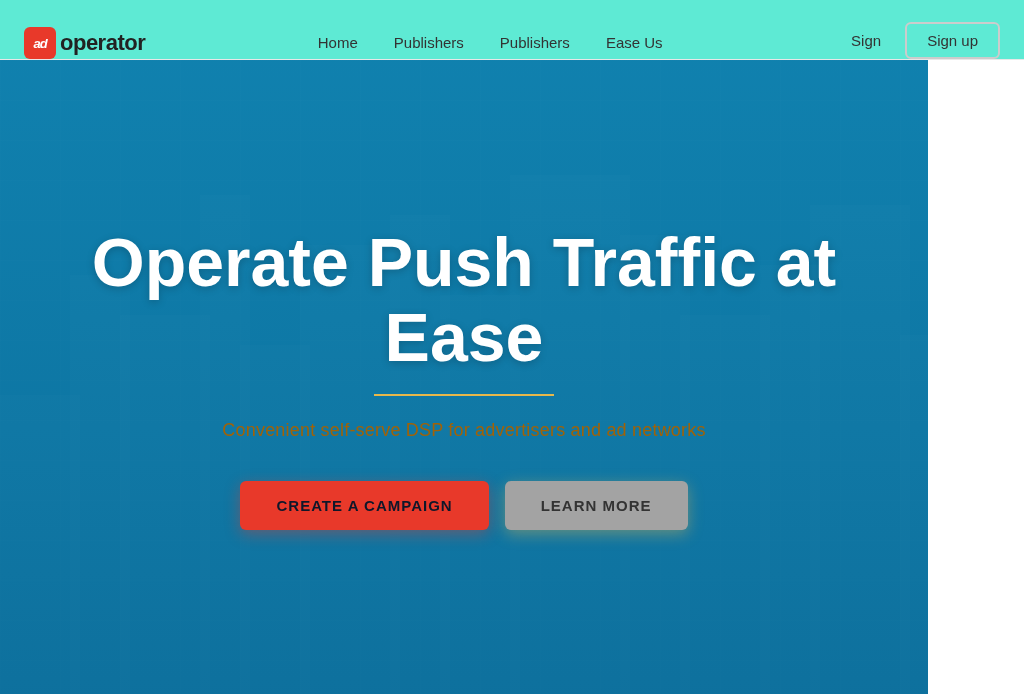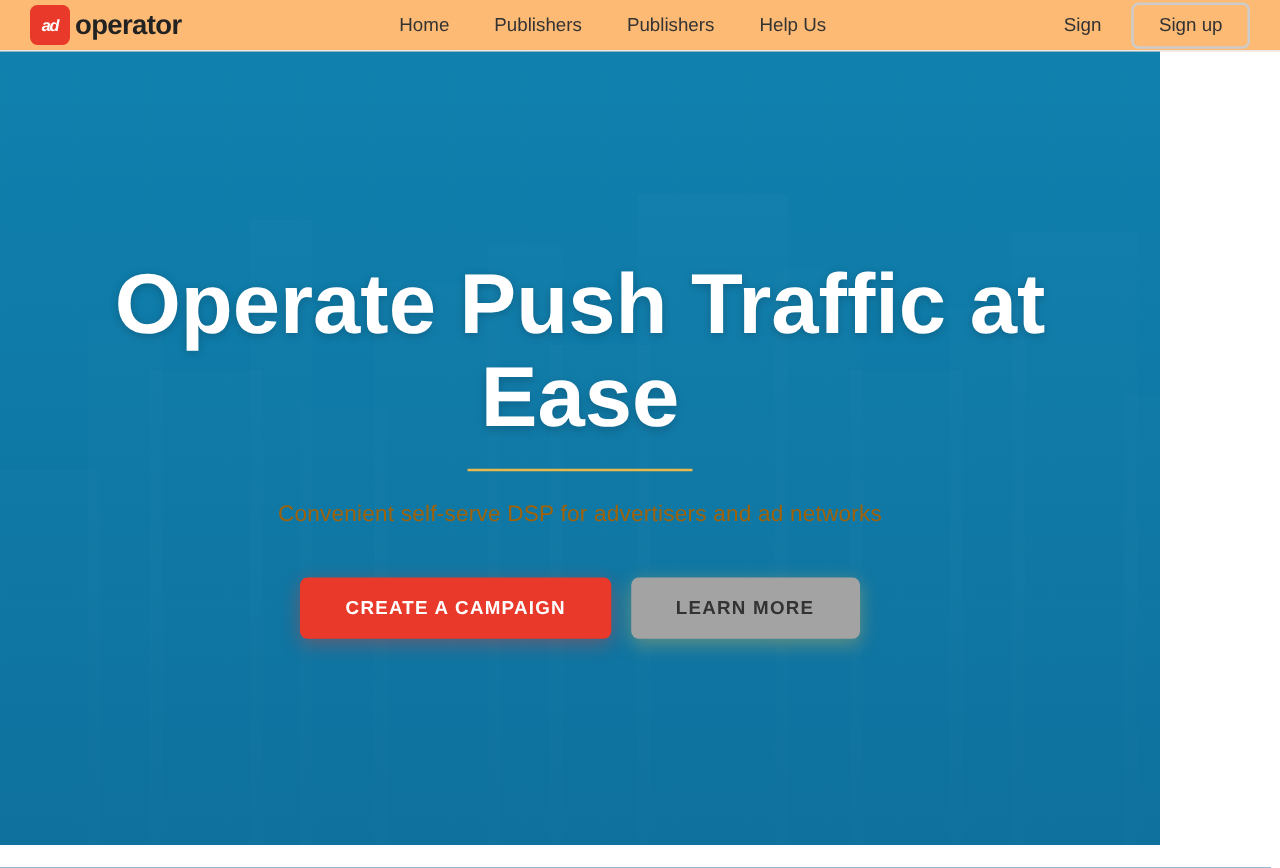--- a/index.html
+++ b/index.html
@@ -11,25 +11,25 @@
     body {
       font-family: 'Segoe UI', Arial, sans-serif;
       width: 1024px;
       height: 694px;
       overflow: hidden;
     }
 
     
     .header {
       display: flex;
-      align-items: center;
+      align-items: flex-end;
       justify-content: space-between;
       padding: 0 24px;
-      height: 41px;
-      background: #fdba74;
+      height: 60px;
+      background: #5eead4;
       border-bottom: 1px solid #e8e8e8;
       position: relative;
       z-index: 10;
     }
 
     .logo-container {
       display: flex;
       align-items: center;
       gap: 4px;
       text-decoration: none;
@@ -195,21 +195,21 @@
     .hero-buttons {
       display: flex;
       gap: 16px;
       justify-content: center;
       align-items: center;
     }
 
     .btn-campaign {
       padding: 16px 36px;
       background: #e8392a;
-      color: #ffffff;
+      color: #0f172a;
       border: none;
       border-radius: 6px;
       font-size: 15px;
       font-weight: 700;
       letter-spacing: 1px;
       cursor: pointer;
       text-transform: uppercase;
       box-shadow: 0 4px 15px rgba(232, 57, 42, 0.4);
     }
 
@@ -235,21 +235,21 @@
     <div class="logo-icon">
       <span>ad</span>
     </div>
     <span class="logo-text">operator</span>
   </div>
 
   <nav class="nav">
     <a class="nav-item">Home</a>
     <a class="nav-item">Publishers</a>
     <a class="nav-item">Publishers</a>
-    <a class="nav-item">Help Us</a>
+    <a class="nav-item">Ease Us</a>
   </nav>
 
   <div class="nav-auth">
     <button class="login-btn">Sign</button>
     <button class="signup-btn">Sign up</button>
   </div>
 </header>
 
 <section class="hero">
   <div class="hero-cityscape">

